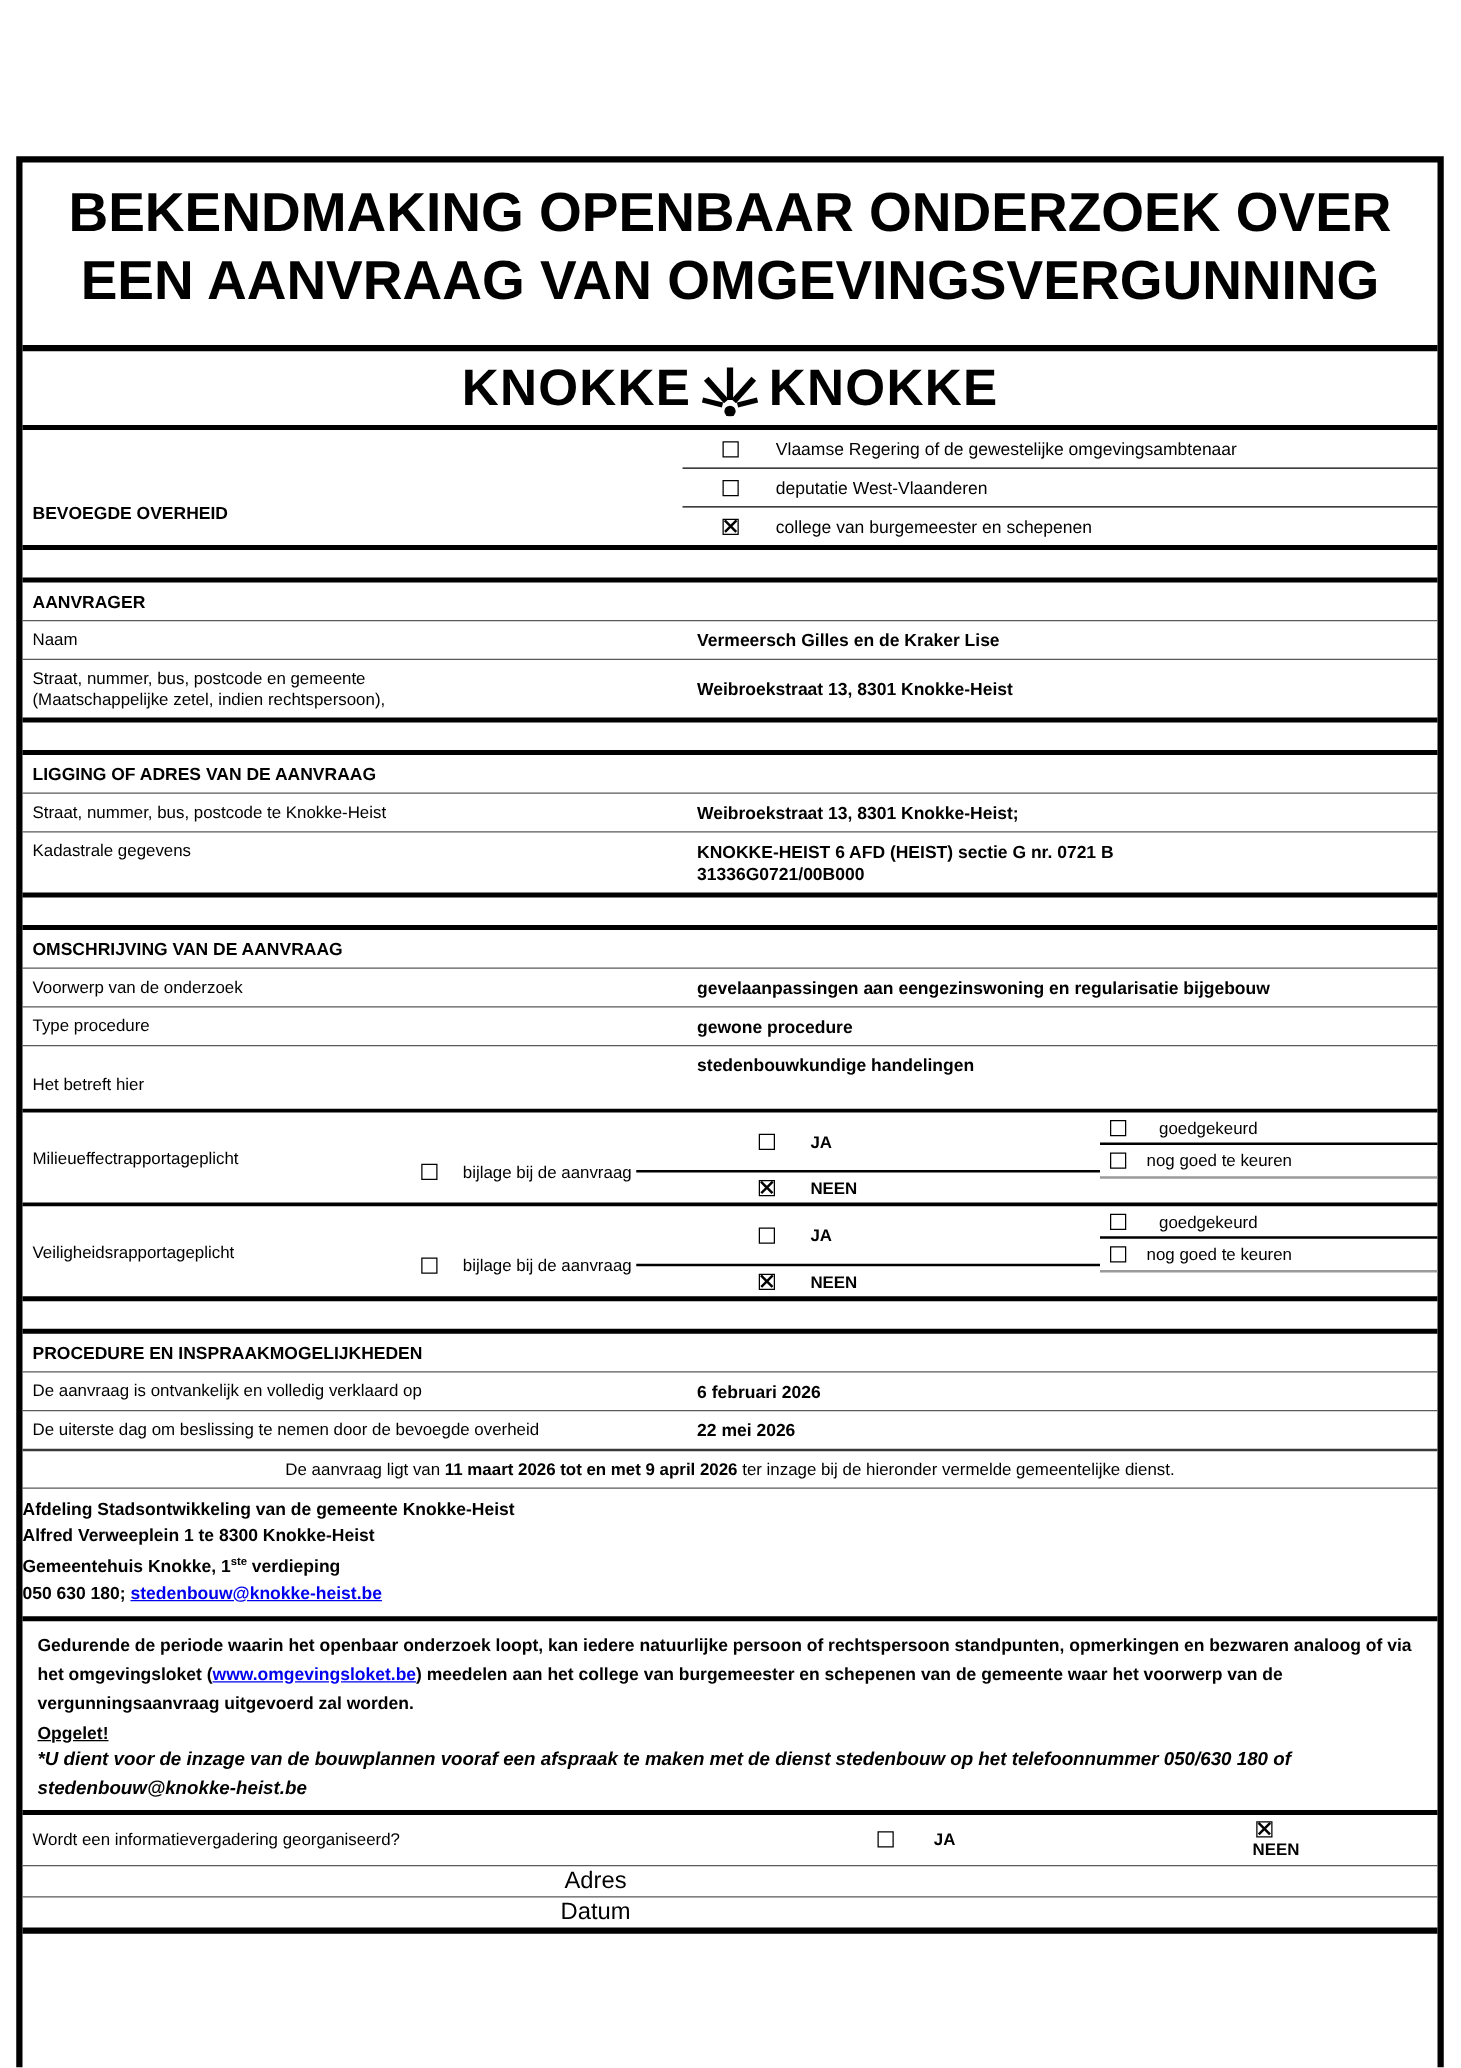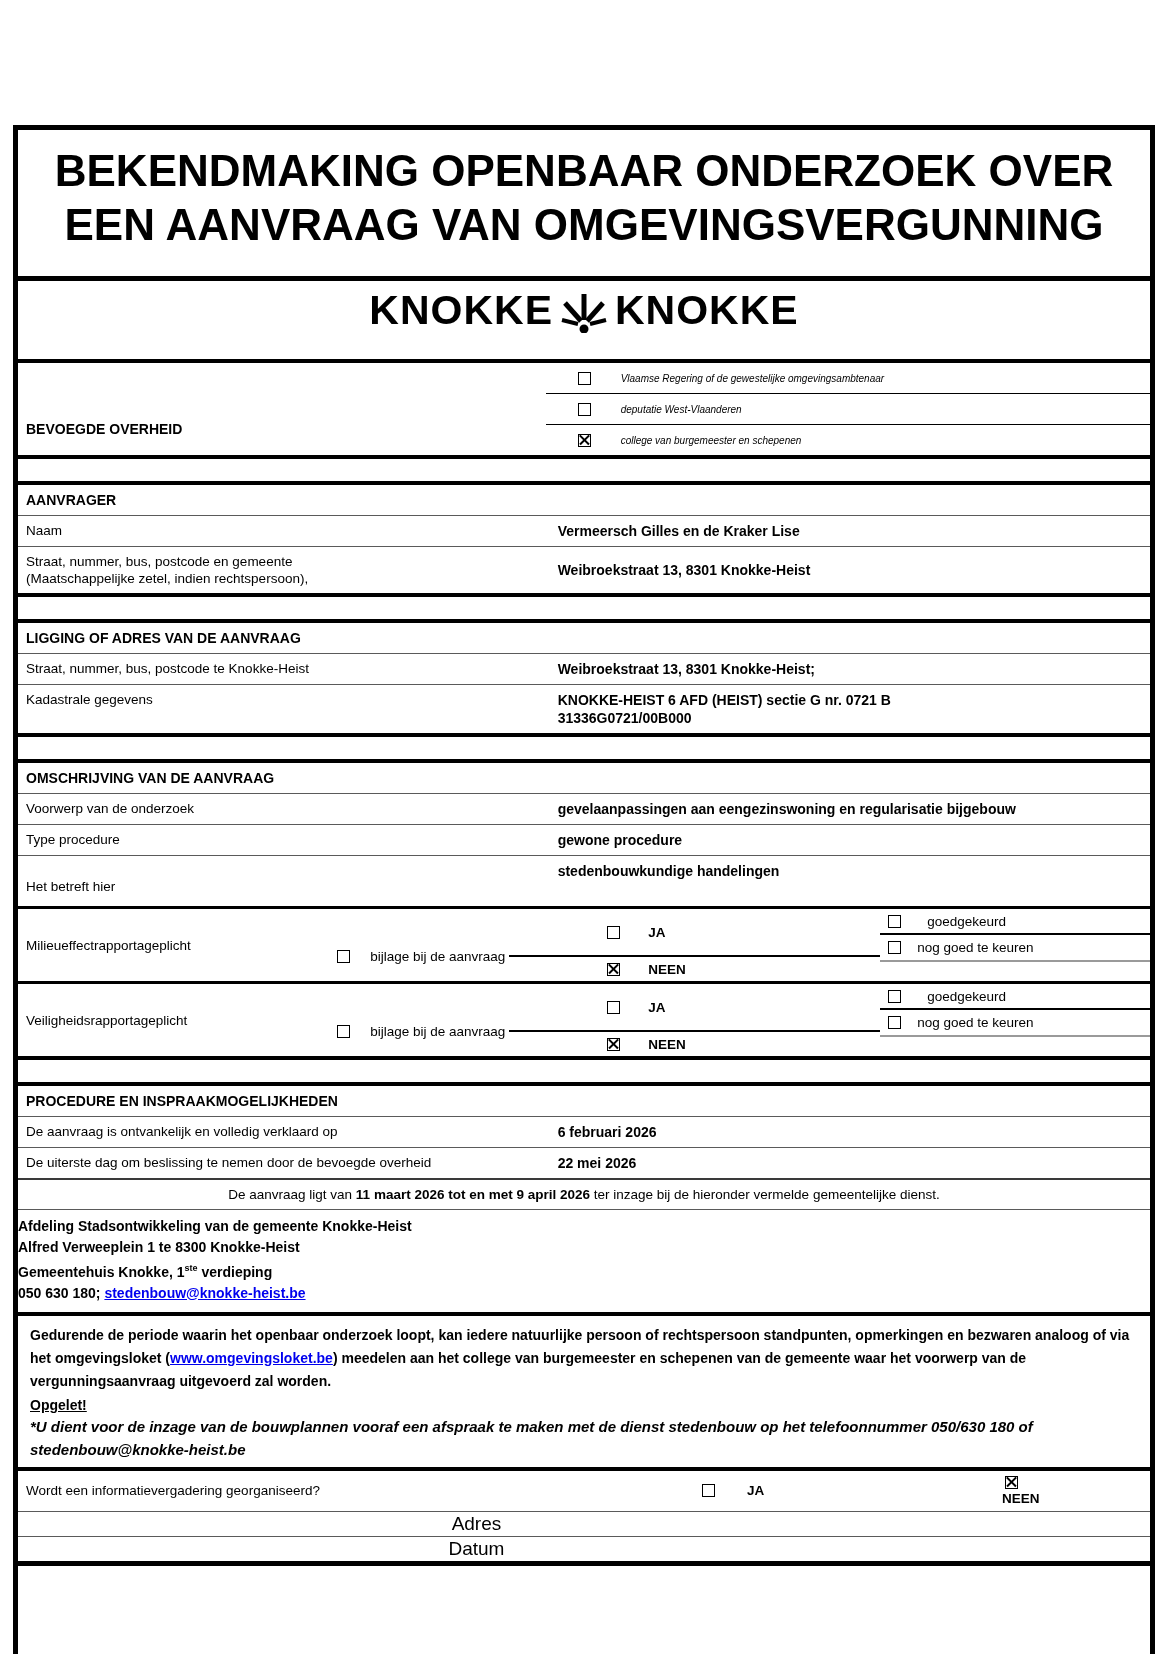--- a/index.html
+++ b/index.html
@@ -3,21 +3,21 @@
 <meta charset="utf-8">
 <style>
   html,body{margin:0;padding:0;background:#fff;}
   .page{width:1169px;height:1654px;background:#fff;position:relative;overflow:hidden;
         font-family:"Liberation Sans","DejaVu Sans",sans-serif;color:#000;}
   .doc{position:absolute;left:13px;top:125px;width:1132px;border:5px solid #000;background:#fff;}
 
   
   .title-box{border-bottom:5px solid #000;text-align:center;padding:14px 6px 24px;}
   .title-text{font-size:44px;line-height:54px;font-weight:bold;letter-spacing:0px;}
-  .logo-box{text-align:left;padding:6px 0 25px;font-size:41px;font-weight:bold;letter-spacing:1px;
+  .logo-box{text-align:left;padding:6px 0 6px;font-size:41px;font-weight:bold;letter-spacing:1px;
             display:flex;align-items:center;justify-content:center;gap:6px;}
 
   
   .sec{border-top:4px solid #000;border-bottom:4px solid #000;}
   .gap{height:22px;}
   .sec-hdr{font-weight:bold;font-size:14px;padding:7px 8px;border-bottom:1px solid #5a5a5a;}
   .row{display:flex;align-items:stretch;}
   .row + .row{border-top:1px solid #5a5a5a;}
   .cell-l{width:45.2%;padding:6px 10px 6px 8px;font-size:13.5px;line-height:17px;}
   .cell-r{flex:1;padding:6px 8px 6px 10px;font-size:14px;font-weight:bold;line-height:18px;}
@@ -26,21 +26,21 @@
   .cb{display:inline-block;width:11px;height:11px;border:1.6px solid #000;position:relative;
       flex:none;background:#fff;box-sizing:content-box;}
   .cb.checked::before,.cb.checked::after{content:"";position:absolute;left:-1px;top:4.6px;width:13px;height:1.7px;background:#000;}
   .cb.checked::before{transform:rotate(45deg);}
   .cb.checked::after{transform:rotate(-45deg);}
 
   
   .bev{display:flex;}
   .bev-label{width:45.2%;display:flex;align-items:flex-end;padding:4px 8px 18px;font-weight:bold;font-size:14px;text-align:center;}
   .bev-opts{flex:1;display:flex;flex-direction:column;}
-  .bev-opt{display:flex;align-items:center;gap:30px;min-height:30px;padding-left:32px;font-size:10px;font-style:italic;}
+  .bev-opt{display:flex;align-items:center;gap:30px;min-height:30px;padding-left:32px;font-size:14px;}
   .bev-opt + .bev-opt{border-top:1.5px solid #000;}
 
   
   .rap-row{display:flex;min-height:72px;border-top:3px solid #000;}
   .rap-left{width:43%;position:relative;display:flex;align-items:center;padding-left:8px;font-size:13.5px;}
   .rap-bijlage{position:absolute;right:4px;top:56%;display:flex;align-items:center;gap:20px;font-size:13.5px;white-space:nowrap;}
   .rap-mid{width:33%;display:flex;flex-direction:column;}
   .rap-ja{flex:1;display:flex;align-items:center;gap:28px;padding-left:98px;border-bottom:2px solid #000;font-weight:bold;font-size:13.5px;}
   .rap-neen{height:24px;display:flex;align-items:center;gap:28px;padding-left:98px;font-weight:bold;font-size:13.5px;}
   .rap-right{width:24%;display:flex;flex-direction:column;font-size:13.5px;}

